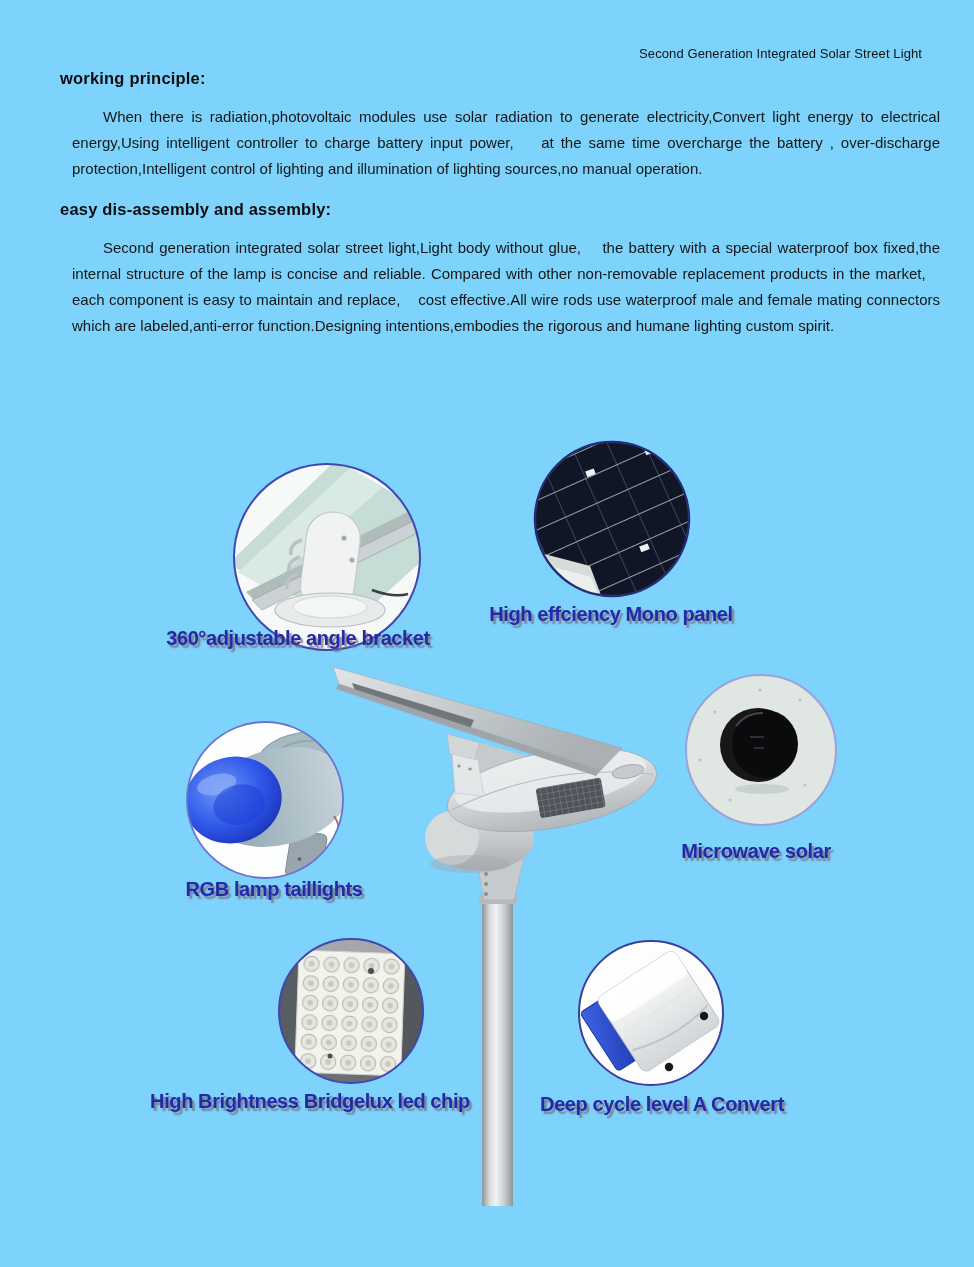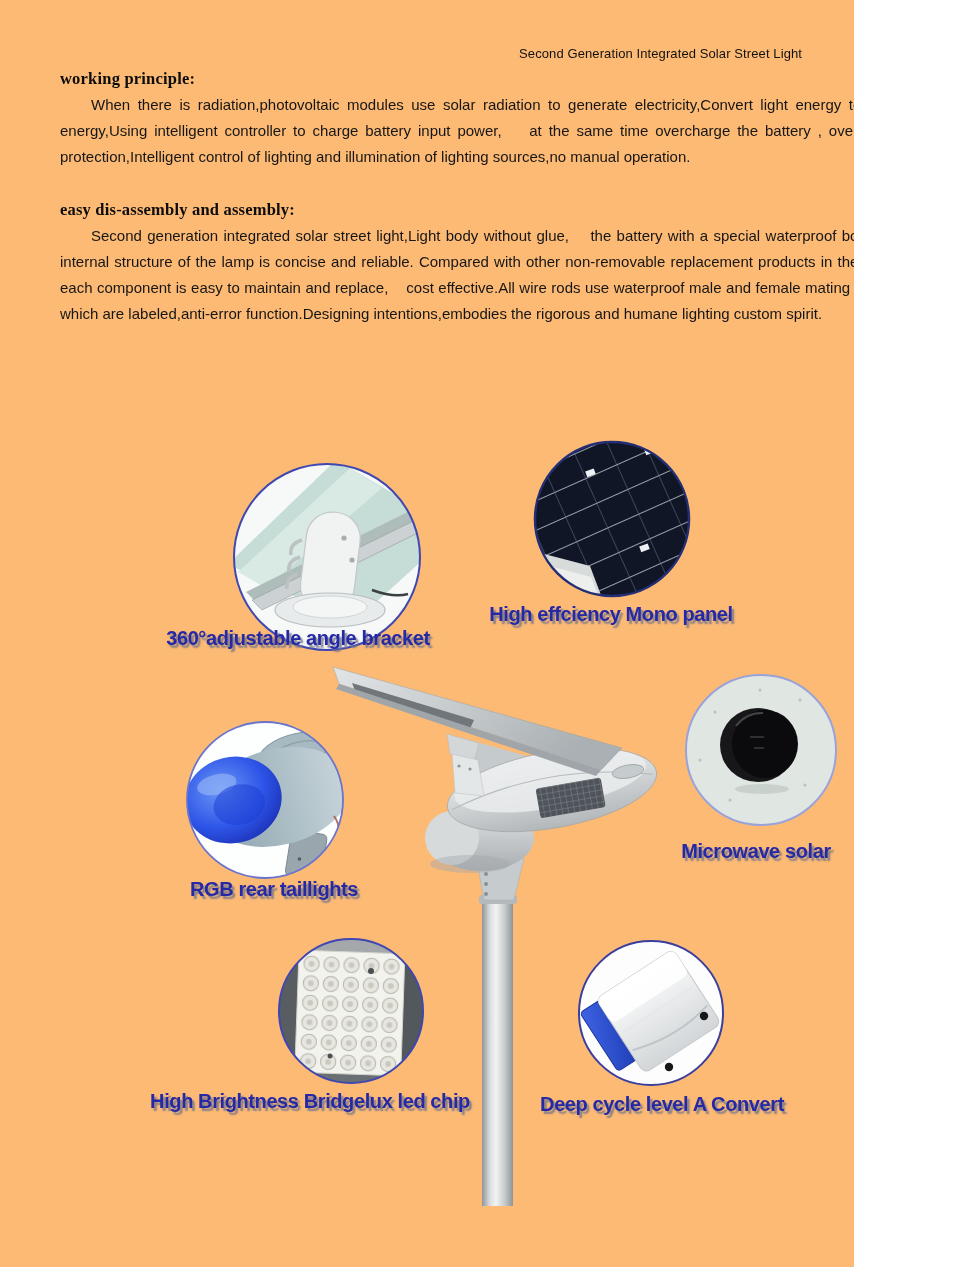--- a/index.html
+++ b/index.html
@@ -1,31 +1,31 @@
 <!DOCTYPE html>
 <html><head>
 <meta charset="utf-8">
 <style>
   html,body { margin:0; padding:0; background:#ffffff; }
   .page {
-    position:relative; width:854px; height:1267px; background:#fdba74;
+    position:relative; width:974px; height:1267px; background:#7dd3fc;
     font-family:"Liberation Sans", sans-serif; overflow:hidden;
   }
   .hdr-right {
     position:absolute; top:46px; right:52px;
     font-size:13px; color:#121212; letter-spacing:0.1px;
   }
   .sect-h {
     position:absolute; left:60px; margin:0;
-    font-size:16.5px; font-weight:bold; color:#0c0c0c; letter-spacing:0.2px;font-family:Liberation Serif, serif;
+    font-size:16.5px; font-weight:bold; color:#0c0c0c; letter-spacing:0.2px;
   }
   .sect-h.h1 { top:69px; }
   .sect-h.h2 { top:200px;text-align:center; }
   .body-p {
-    position:absolute; left:60px; width:868px; margin:0;
+    position:absolute; left:60px; width:868px; margin:12px;
     font-size:15px; line-height:26px; color:#161616;
     text-align:justify; text-indent:31px;
   }
   .body-p.p1 { top:92px; }
   .body-p.p2 { top:223px; }
   .fig-svg { position:absolute; left:0; top:0; }
   .cap {
     position:absolute; transform:translateX(-50%); white-space:nowrap;
     font-weight:bold; font-size:20px; letter-spacing:-0.4px; color:#2629a6;
     text-shadow:2.5px 2.5px 1.5px rgba(120,120,138,0.85);
@@ -244,18 +244,18 @@
         <path d="M617,1012 h84" stroke="#e6e9ea" stroke-width="3"></path>
       </g>
       <circle cx="704" cy="1016" r="4.2" fill="#17171a"></circle>
       <circle cx="669" cy="1067" r="4.2" fill="#17171a"></circle>
     </g>
     <circle cx="651" cy="1013" r="72" fill="none" stroke="#3a3f9e" stroke-width="2"></circle>
   </svg>
 
   <div class="cap c1">360°adjustable angle bracket</div>
   <div class="cap c2">High effciency Mono panel</div>
-  <div class="cap c3">RGB rear taillights</div>
+  <div class="cap c3">RGB lamp taillights</div>
   <div class="cap c4">Microwave solar</div>
   <div class="cap c5">High Brightness Bridgelux led chip</div>
   <div class="cap c6">Deep cycle level A Convert</div>
 
 </div>
 
 </body></html>

